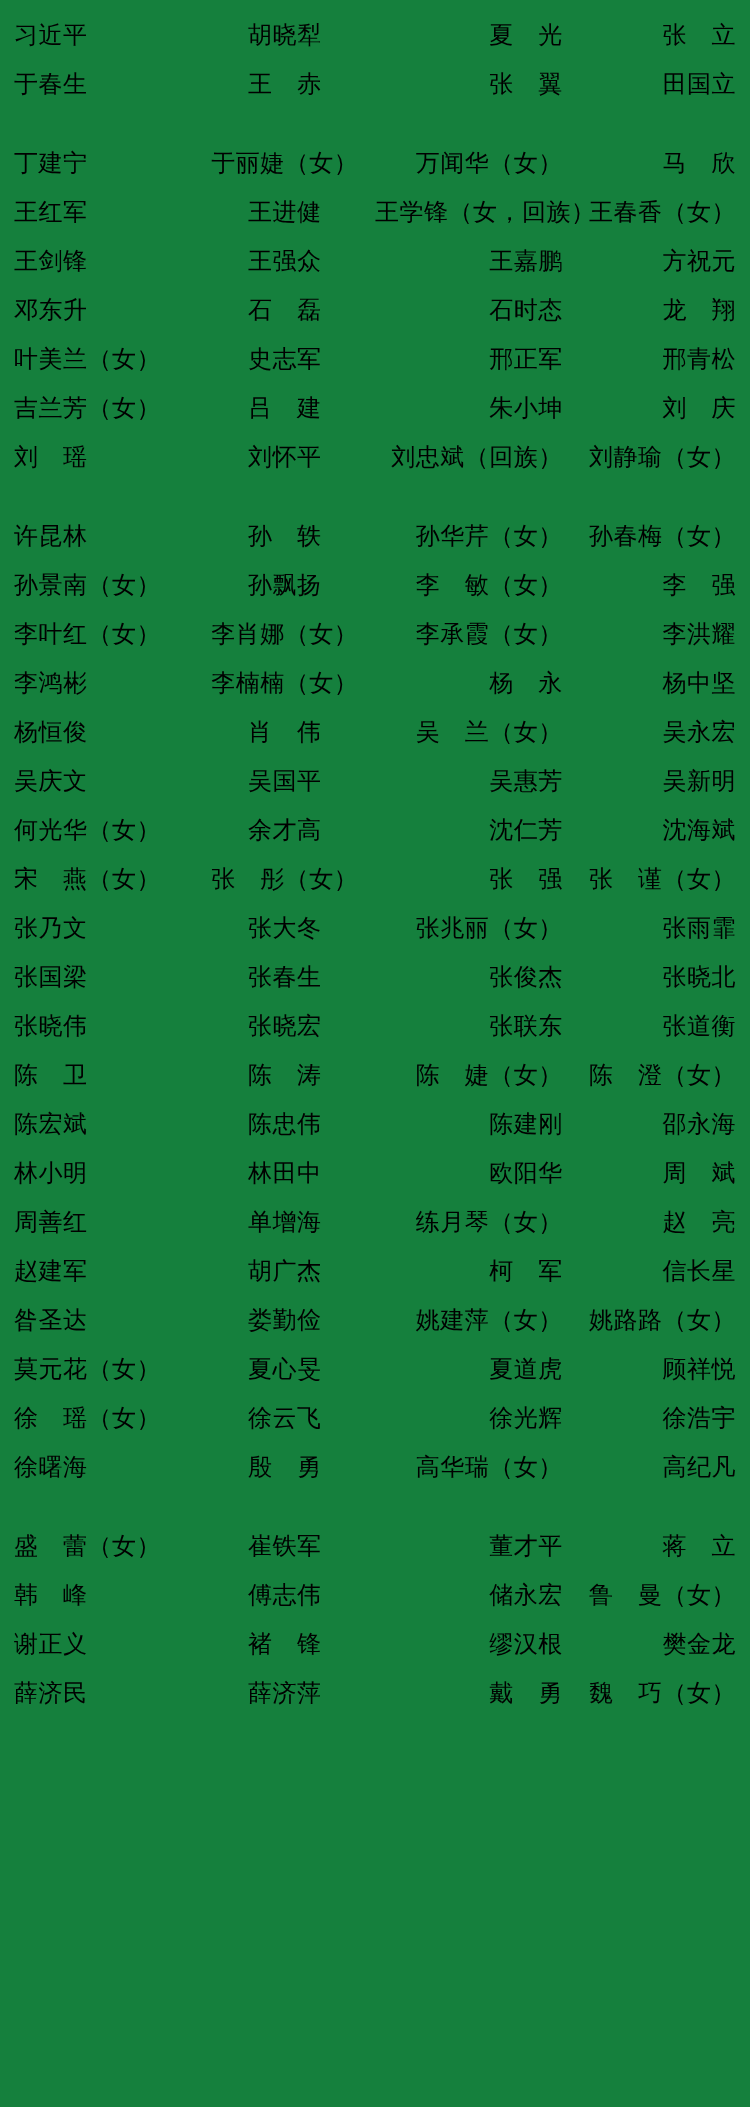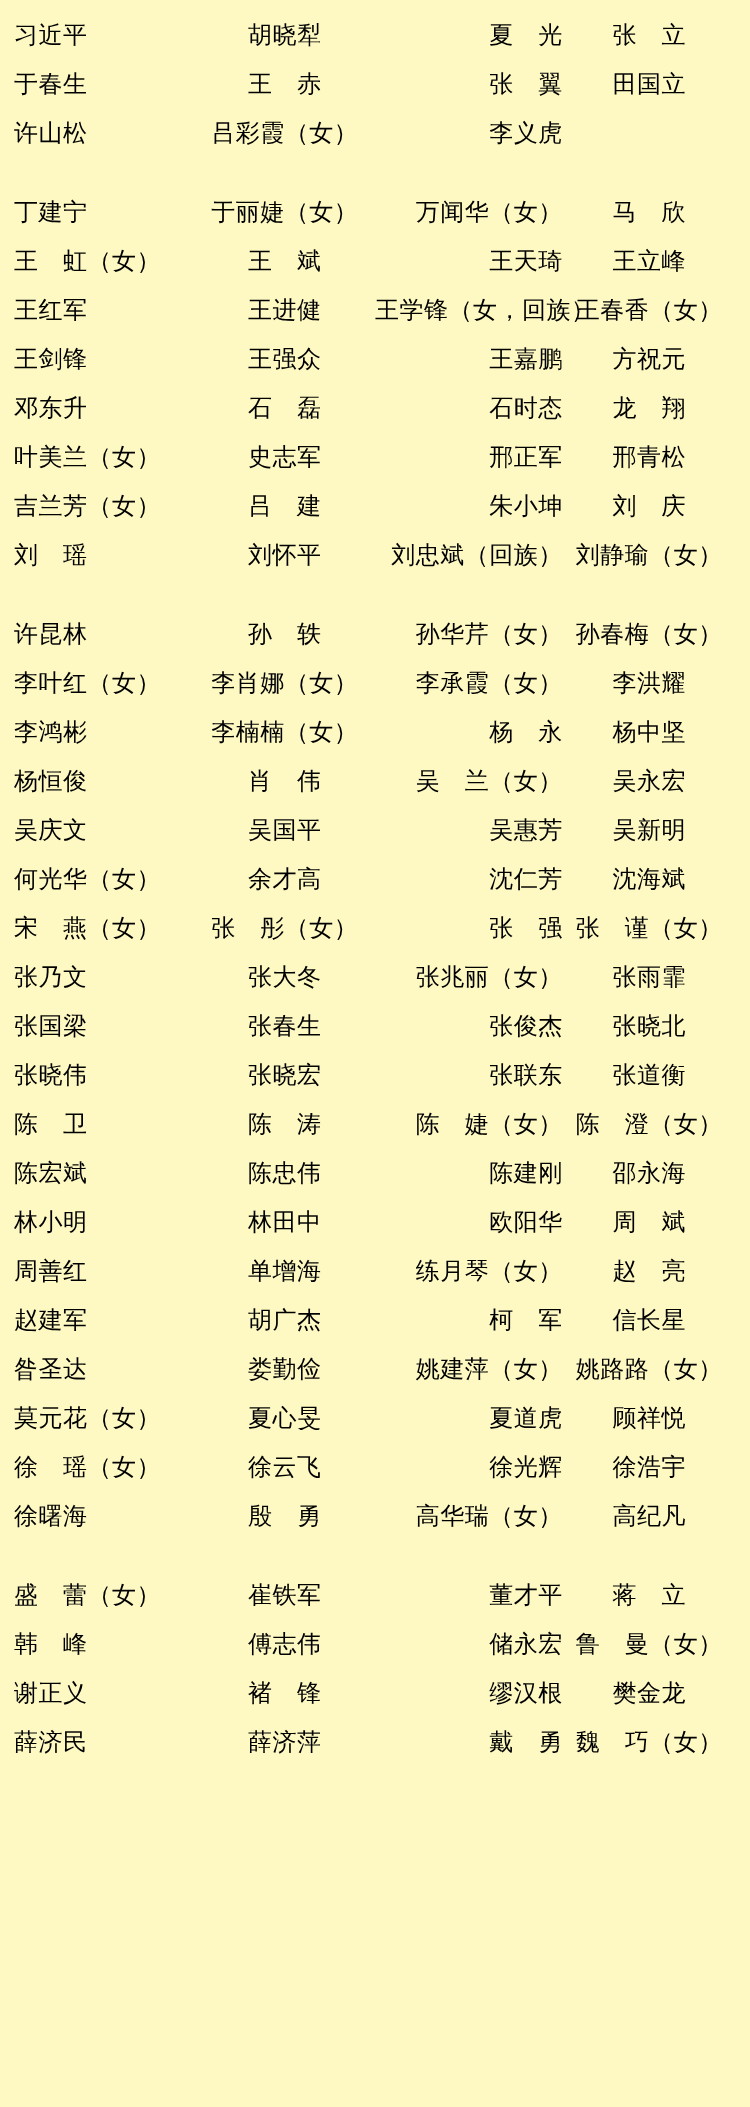--- a/index.html
+++ b/index.html
@@ -10,39 +10,39 @@
   body {
     width: 750px;
     font-family: "DejaVu Serif", "Liberation Serif", serif;
     color: #000000;
   }
   .page {
     width: 750px;
     min-height: 2107px;
     box-sizing: border-box;
     padding: 10px 14px 10px 14px;
-    background: #fef9c3;
+    background: #15803d;
   }
   .name-table {
     width: 100%;
     border-collapse: collapse;
     table-layout: fixed;
   }
   .name-table td {
     padding: 0;
     vertical-align: middle;
     height: 49px;
     font-size: 24px;
     letter-spacing: 0.5px;
     white-space: nowrap;
   }
   .col-1 { width: 25%; text-align: left;   padding-left: 8px; }
   .col-2 { width: 25%; text-align: center;   padding-left: 22px; }
   .col-3 { width: 26%; text-align: right;   padding-left: 18px; }
-  .col-4 { width: 24%; text-align: center;   padding-left: 12px; margin-left: 43px; }
+  .col-4 { width: 24%; text-align: right;   padding-left: 12px; margin-left: 43px; }
   .spacer-row td {
     height: 30px;
   }
   .small-note {
     font-size: 15px;
   }
   .blank { }
 </style>
 </head>
 <body>
@@ -56,44 +56,32 @@
         <td class="col-2">胡晓犁</td>
         <td class="col-3">夏　光</td>
         <td class="col-4">张　立</td>
       </tr>
       <tr>
         <td class="col-1">于春生</td>
         <td class="col-2">王　赤</td>
         <td class="col-3">张　翼</td>
         <td class="col-4">田国立</td>
       </tr>
-      <tr>
-        <td class="col-1">许山松</td>
-        <td class="col-2">吕彩霞（女）</td>
-        <td class="col-3">李义虎</td>
-        <td class="col-4 blank"></td>
-      </tr>
 
       <tr class="spacer-row">
           <td colspan="4"></td>
         </tr>
 
       <tr>
         <td class="col-1">丁建宁</td>
         <td class="col-2">于丽婕（女）</td>
         <td class="col-3">万闻华（女）</td>
         <td class="col-4">马　欣</td>
       </tr>
       <tr>
-        <td class="col-1">王　虹（女）</td>
-        <td class="col-2">王　斌</td>
-        <td class="col-3">王天琦</td>
-        <td class="col-4">王立峰</td>
-      </tr>
-      <tr>
         <td class="col-1">王红军</td>
         <td class="col-2">王进健</td>
         <td class="col-3 small-note">王学锋（女，回族）</td>
         <td class="col-4">王春香（女）</td>
       </tr>
       <tr>
         <td class="col-1">王剑锋</td>
         <td class="col-2">王强众</td>
         <td class="col-3">王嘉鹏</td>
         <td class="col-4">方祝元</td>
@@ -127,20 +115,26 @@
           <td colspan="4"></td>
         </tr>
 
       <tr>
         <td class="col-1">许昆林</td>
         <td class="col-2">孙　轶</td>
         <td class="col-3">孙华芹（女）</td>
         <td class="col-4">孙春梅（女）</td>
       </tr>
       <tr>
+        <td class="col-1">孙景南（女）</td>
+        <td class="col-2">孙飘扬</td>
+        <td class="col-3">李　敏（女）</td>
+        <td class="col-4">李　强</td>
+      </tr>
+      <tr>
         <td class="col-1">李叶红（女）</td>
         <td class="col-2">李肖娜（女）</td>
         <td class="col-3">李承霞（女）</td>
         <td class="col-4">李洪耀</td>
       </tr>
       <tr>
         <td class="col-1">李鸿彬</td>
         <td class="col-2">李楠楠（女）</td>
         <td class="col-3">杨　永</td>
         <td class="col-4">杨中坚</td>

